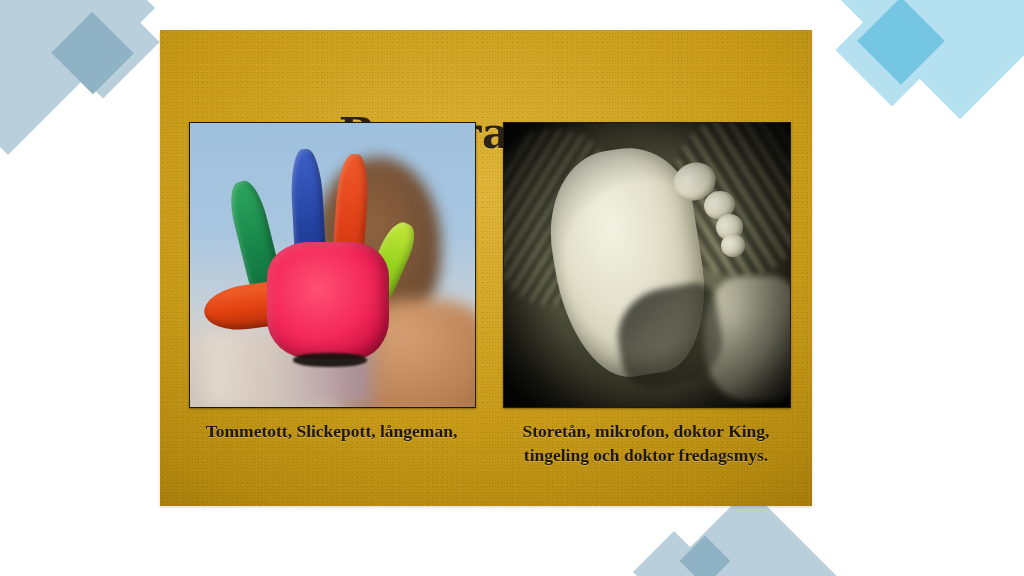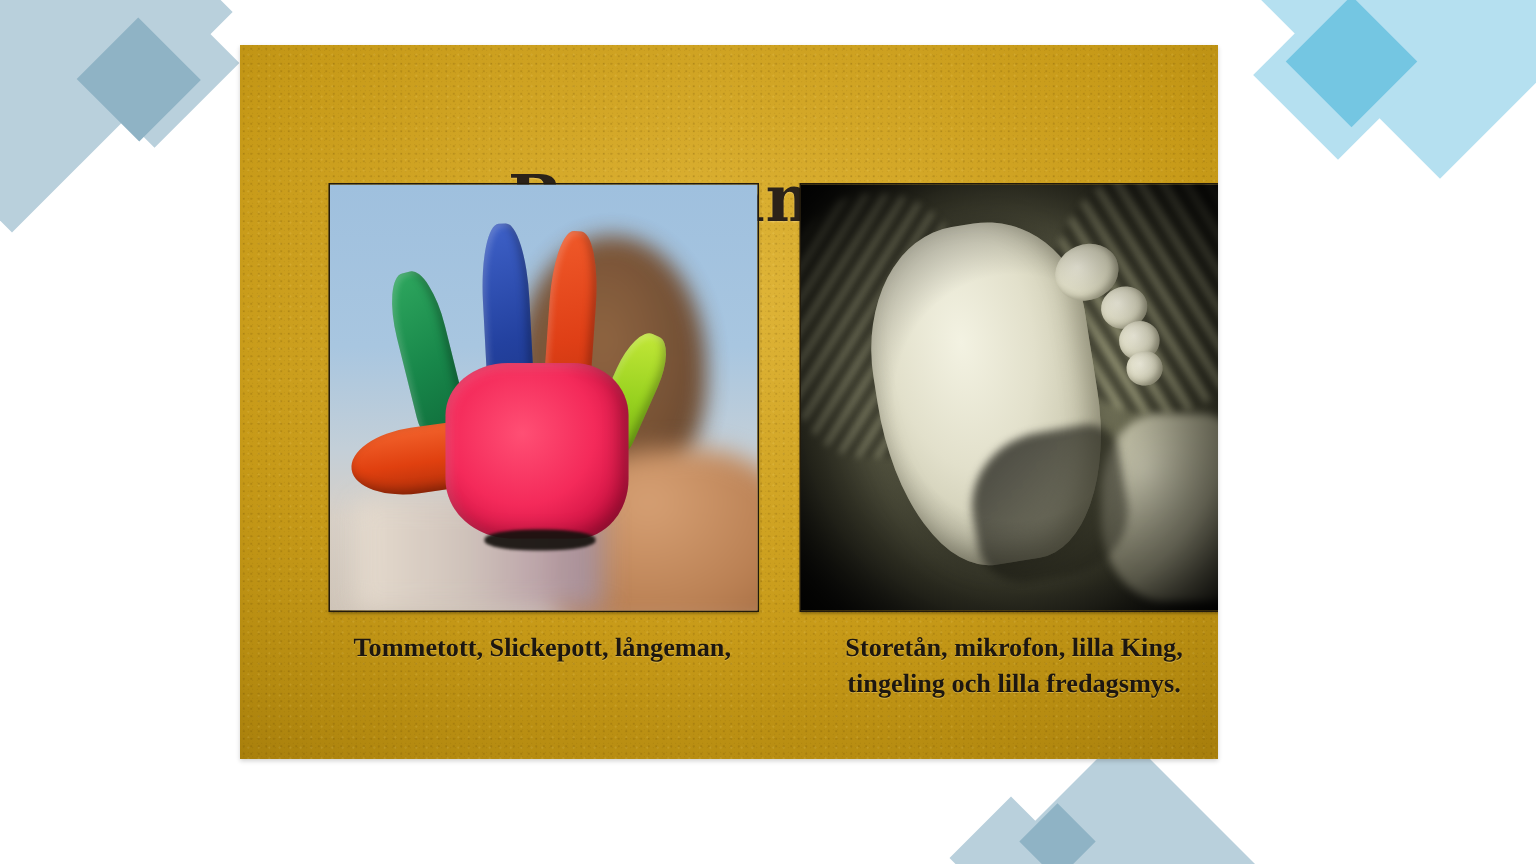--- a/index.html
+++ b/index.html
@@ -149,21 +149,20 @@
     color: #2b2219;
     text-shadow: 0 1px 1px rgba(255,226,150,0.45);
     z-index: 3;
   }
 
   
   .photo-col {
     position: absolute;
     top: 92px;
     z-index: 3;
-    margin-left: 30px;
   }
   #col-left  { left: 29px;  width: 285px; }
   #col-right { left: 343px; width: 286px; }
 
   .photo-frame {
     position: relative;
     width: 100%;
     height: 284px;
     border: 1px solid #221a0c;
     box-shadow: 0 1px 2px rgba(0,0,0,0.35);
@@ -405,19 +404,19 @@
         <div class="foot-body"></div>
         <div class="foot-sole"></div>
         <div class="toe toe1"></div>
         <div class="toe toe2"></div>
         <div class="toe toe3"></div>
         <div class="toe toe4"></div>
         <div class="foot-shadow-arc"></div>
         <div class="vignette"></div>
       </div>
       <div class="caption">
-        <span class="line">Storetån, mikrofon, lilla King,</span>
-        <span class="line">tingeling och lilla fredagsmys.</span>
+        <span class="line">Storetån, mikrofon, doktor King,</span>
+        <span class="line">tingeling och doktor fredagsmys.</span>
       </div>
     </div>
 
   </div>
 </div>
 
 </body></html>

